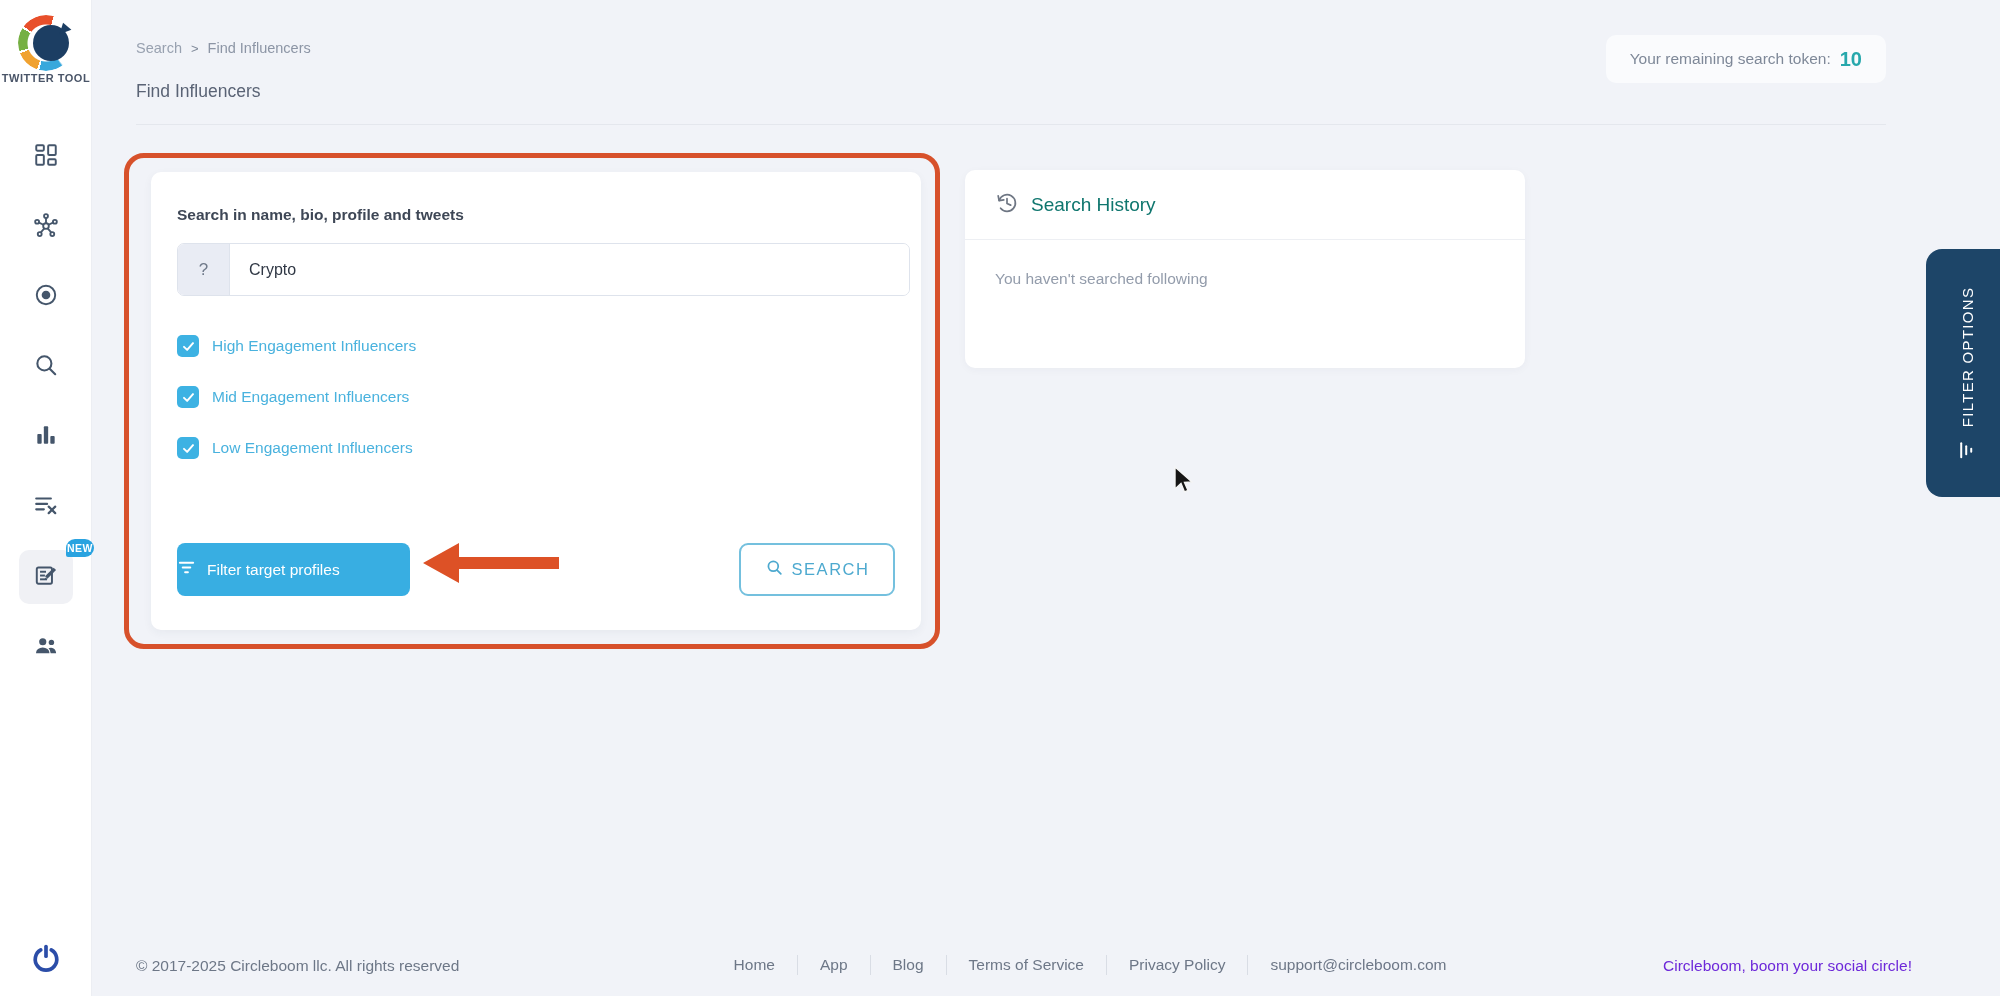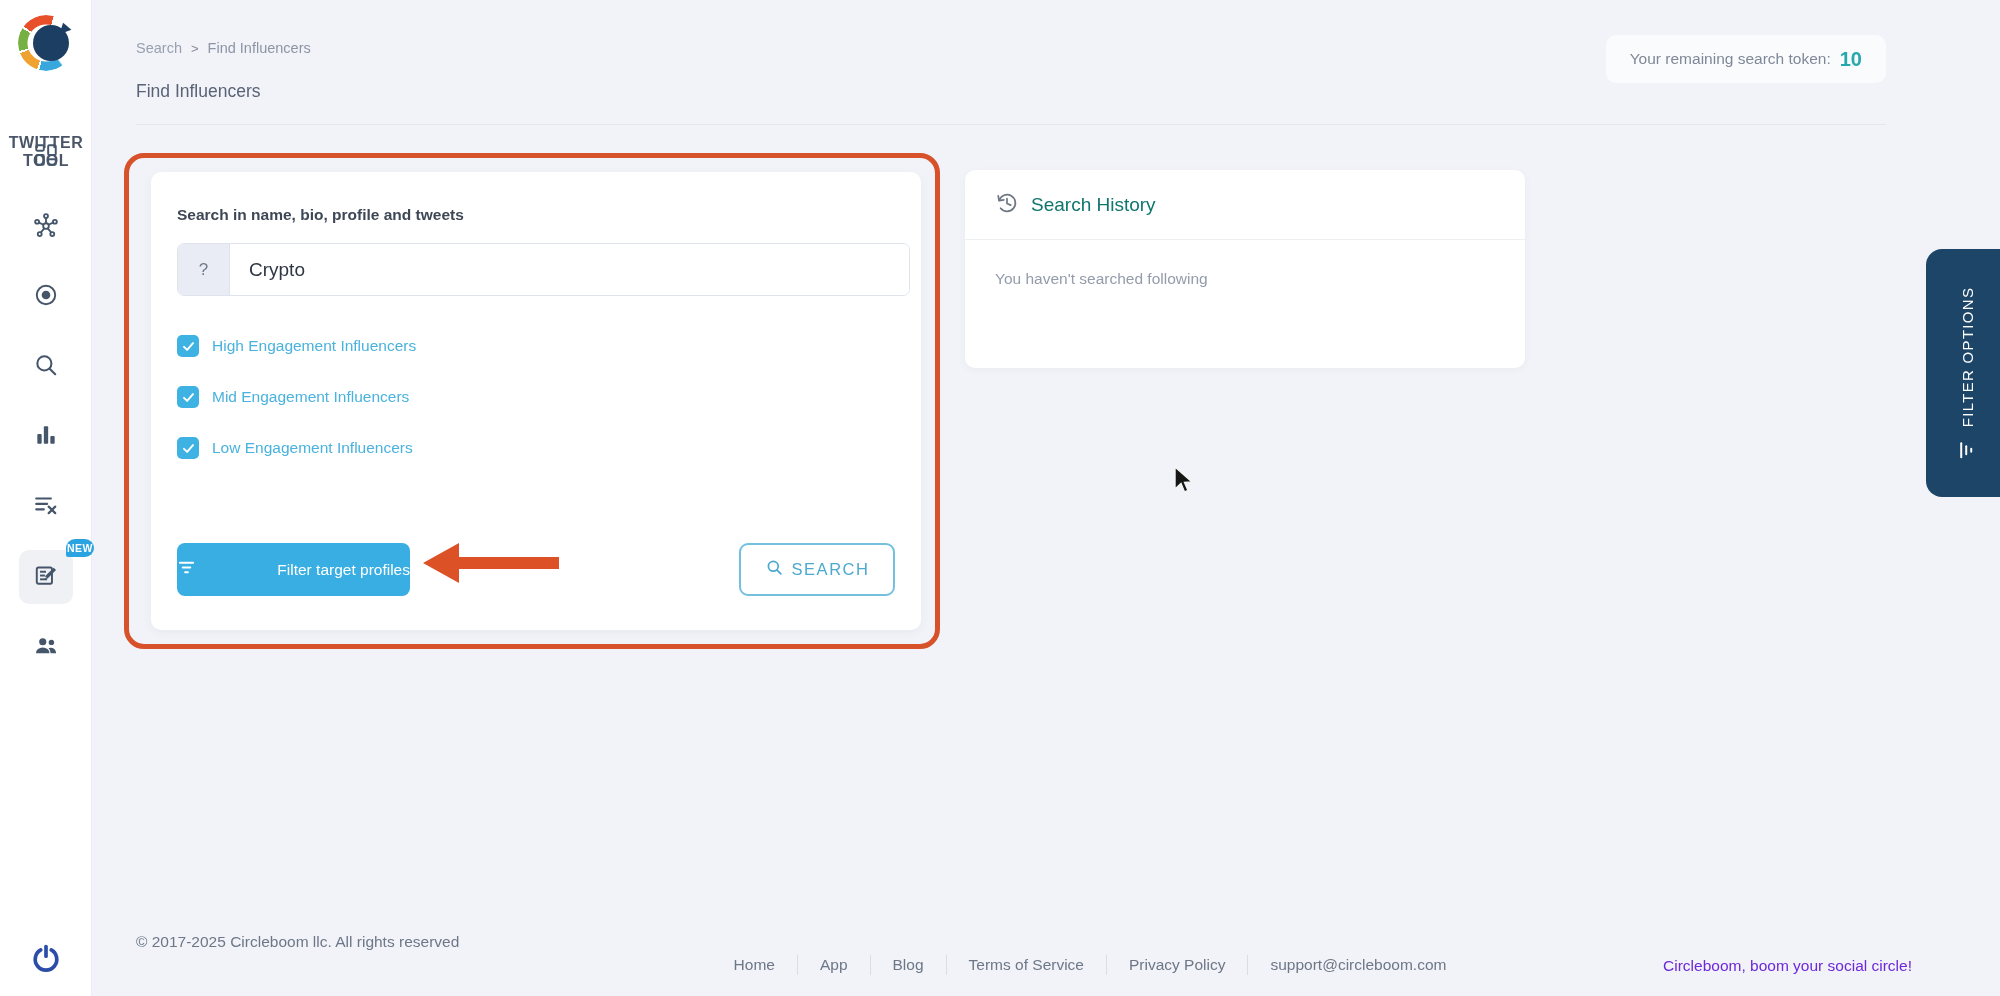--- a/index.html
+++ b/index.html
@@ -15,21 +15,21 @@
     background:conic-gradient(from 0deg,
       #e8502b 0deg 16deg, rgba(0,0,0,0) 16deg 142deg,
       #38a8dc 146deg 194deg, rgba(0,0,0,0) 194deg 199deg,
       #f0a230 199deg 248deg, rgba(0,0,0,0) 248deg 253deg,
       #76b043 253deg 302deg, rgba(0,0,0,0) 302deg 307deg,
       #e8502b 307deg 360deg);
     -webkit-mask:radial-gradient(circle at 50% 50%, transparent 0 18px, #000 19px);
             mask:radial-gradient(circle at 50% 50%, transparent 0 18px, #000 19px); }
   .logo-bird { position:absolute; left:16px; top:11px; width:36px; height:36px; border-radius:50%; background:#1c3e63; }
   .logo-beak { position:absolute; left:44px; top:10px; width:0; height:0; border-left:10px solid #1c3e63; border-top:4px solid transparent; border-bottom:8px solid transparent; transform:rotate(18deg); }
-  .logo-text { margin-top:62px; font-size:16px; font-weight:700; letter-spacing:.5px; color:#4a5568; }
+  .logo-text { font-size:11px; font-weight:700; letter-spacing:.5px; color:#4a5568; }
 
   .nav { position:absolute; top:122px; left:0; width:92px; }
   .nav-item { position:relative; height:70px; display:flex; align-items:center; justify-content:center; cursor:pointer; }
   .icon-box { width:54px; height:54px; display:flex; align-items:center; justify-content:center; border-radius:10px; }
   .nav-item.active .icon-box { background:#f0f1f5; }
   .new-badge { position:absolute; right:-2px; top:-3px; background:#2aa3e0; color:#fff; font-size:10.5px; font-weight:700; letter-spacing:.5px; padding:3px 1px; border-radius:9px 9px 9px 2px; z-index:6; }
   .power-wrap { position:absolute; bottom:16px; left:0; width:92px; display:flex; justify-content:center; cursor:pointer; }
 
   
   .breadcrumb { position:absolute; left:136px; top:40px; font-size:14.5px; color:#98a1b0; display:flex; gap:9px; align-items:center; }
@@ -41,43 +41,43 @@
   .token-label { font-size:15.5px; color:#7e8898; }
   .token-value { font-size:20px; font-weight:700; color:#27a8ac; }
   .header-divider { position:absolute; left:136px; top:124px; width:1750px; height:1px; background:#e4e7ed; }
 
   
   .annotation { position:absolute; left:124px; top:153px; width:816px; height:496px; border:5px solid #d7512b; border-radius:20px; z-index:2; }
   .search-card { position:absolute; left:14px; top:14px; right:14px; bottom:14px; background:#fff; border-radius:10px; box-shadow:0 3px 10px rgba(40,55,80,.05); padding:34px 26px;margin-left:8px; }
   .search-label { font-size:15.5px; font-weight:700; color:#3e4756; margin-bottom:19px; }
   .input-row { display:flex; height:53px; width:733px; border:1px solid #dee3ec; border-radius:7px; overflow:hidden; background:#fff; }
   .input-prefix { width:52px; background:#e9ecf4; border-right:1px solid #dee3ec; display:flex; align-items:center; justify-content:center; font-size:17px; color:#707a8a; }
-  .search-input { flex:1; border:none; outline:none; padding:0 19px; font-size:19px; color:#2f3744; font-family:inherit; background:#fff; }
+  .search-input { flex:1; border:none; outline:none; padding:0 19px; font-size:16px; color:#2f3744; font-family:inherit; background:#fff; }
   .checkbox-group { margin-top:39px; display:flex; flex-direction:column; gap:29px; }
   .checkbox-row { display:flex; align-items:center; gap:13px; cursor:pointer; }
   .checkbox { width:22px; height:22px; background:#3db2e3; border-radius:5px; display:flex; align-items:center; justify-content:center; flex:none; }
   .checkbox-label { font-size:15.5px; color:#49b2de; }
   .card-actions { position:absolute; left:26px; right:26px; bottom:34px; display:flex; justify-content:space-between; align-items:center; }
-  .filter-btn { width:233px; height:53px; background:#38aee2; border:none; border-radius:8px; color:#fff; font-size:15.5px; font-family:inherit; display:flex; align-items:center; justify-content:space-between; gap:11px; cursor:pointer; }
+  .filter-btn { width:233px; height:53px; background:#38aee2; border:none; border-radius:8px; color:#fff; font-size:15.5px; font-family:inherit; display:flex; align-items:center; justify-content:flex-start; gap:11px; cursor:pointer; }
   .search-btn { width:156px; height:53px; background:#fff; border:2px solid #74c0de; border-radius:9px; color:#4da9cf; font-size:16.5px; letter-spacing:1.5px; font-family:inherit; display:flex; align-items:center; justify-content:center; gap:8px; cursor:pointer; }
 
   .arrow-annotation { position:absolute; left:420px; top:540px; z-index:3; }
 
   
   .history-card { position:absolute; left:965px; top:170px; width:560px; height:198px; background:#fff; border-radius:10px; box-shadow:0 2px 8px rgba(40,55,80,.04); }
   .history-header { height:70px; display:flex; align-items:center; gap:12px; padding:0 30px; border-bottom:1px solid #edeff3; }
   .history-title { font-size:19px; font-weight:500; color:#0f766e; }
   .history-body { padding:30px 30px; font-size:15.5px; color:#939cab; }
 
   
   .filter-tab { position:absolute; left:1926px; top:249px; width:84px; height:248px; background:#1d4568; border-radius:16px 0 0 16px; display:flex; align-items:center; justify-content:center; cursor:pointer; z-index:4; }
   .filter-tab-inner { transform:rotate(-90deg); display:flex; align-items:center; gap:13px; white-space:nowrap; color:#fff; font-size:15px; letter-spacing:1.3px; }
 
   
-  .footer-copyright { position:absolute; left:136px; top:933px; font-size:15.5px; color:#6d7787; }
+  .footer-copyright { position:absolute; left:136px; top:957px; font-size:15.5px; color:#6d7787; }
   .footer-links { position:absolute; left:660px; top:952px; width:860px; display:flex; align-items:center; justify-content:center; }
   .footer-link { font-size:15.5px; color:#6d7787; padding:0 22px; cursor:pointer; line-height:26px; }
   .footer-sep { width:1px; height:20px; background:#d9dde5; }
   .footer-tagline { position:absolute; right:88px; top:957px; font-size:15.5px; color:#6d28d9; }
 
   .cursor { position:absolute; left:1173px; top:466px; z-index:9; }
 </style>
 </head>
 <body>
 

